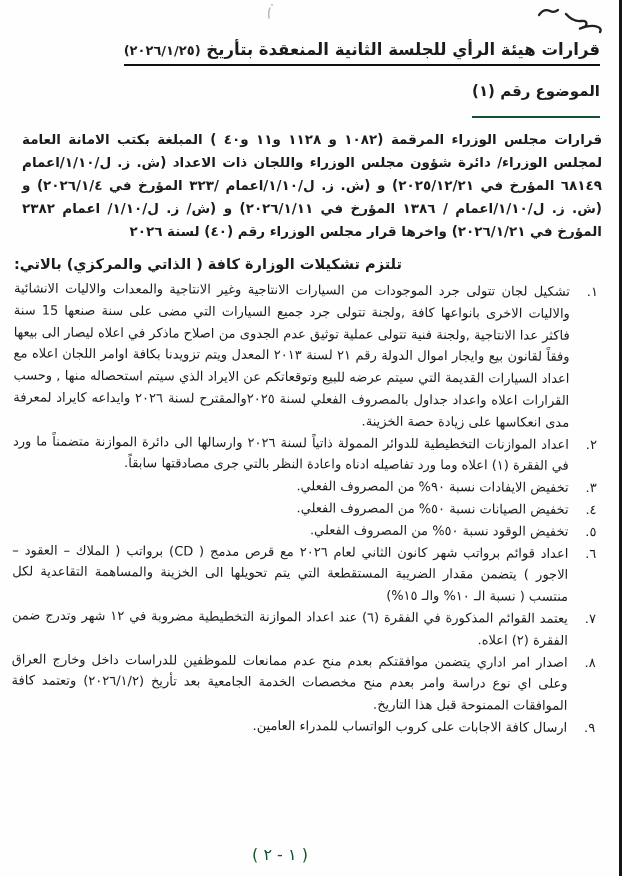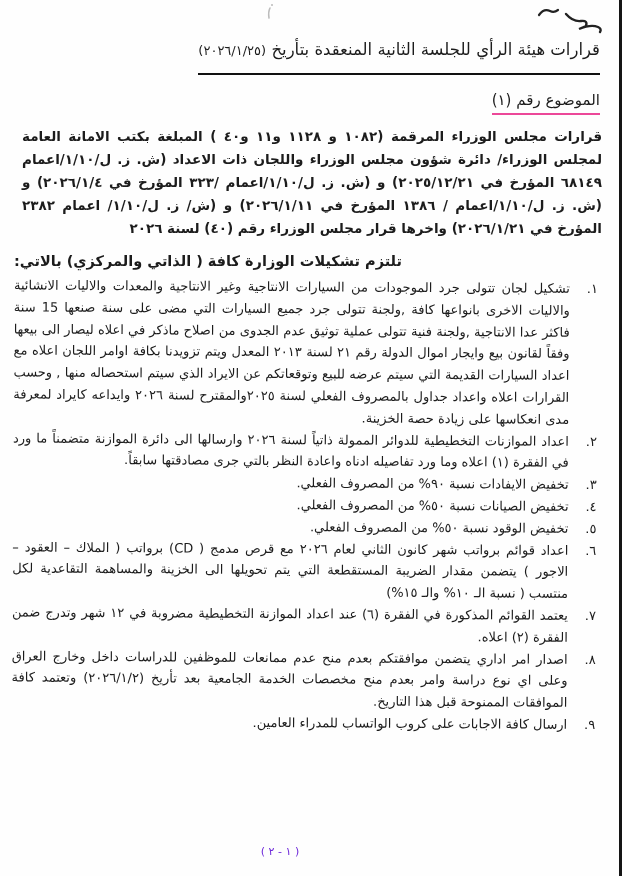--- a/index.html
+++ b/index.html
@@ -43,38 +43,38 @@
     right: 18px;
     left: 14px;
   }
   .title-wrap {
     text-align: right;
     margin: 0 4px 0 0;
   }
   .title-underline {
     display: inline-block;
     border-bottom: 2px solid #111;
-    padding-bottom: 12px;
-    font-weight: normal;
+    padding-bottom: 3px;
+    font-weight: bold;
     font-size: 16.5px;
     line-height: 1.25;
     white-space: nowrap;
   }
   .title-date {
     font-size: 13px;
   }
   .subject-wrap {
     text-align: right;
     margin: 15px 4px 0 0;
   }
   .subject-underline {
     display: inline-block;
-    border-bottom: 2px solid #ec4899;
-    padding-bottom: 4px;
-    font-weight: normal;
+    border-bottom: 2px solid #14532d;
+    padding-bottom: 16px;
+    font-weight: bold;
     font-size: 15px;
   }
   .intro {
     margin: 10px 2px 0 8px;
     font-weight: bold;
     font-size: 13.5px;
     line-height: 23px;
     text-align: justify;
     text-align-last: right;
   }
@@ -105,22 +105,22 @@
     text-align: justify;
     text-align-last: right;
   }
   .page-number {
     position: absolute;
     top: 845px;
     left: 235px;
     width: 90px;
     text-align: center;
     direction: rtl;
-    font-size: 11px;
-    color: #6d28d9;
+    font-size: 16px;
+    color: #14532d;
   }
 </style>
 </head>
 <body>
 
 <div class="page">
 
   <div class="scan-edge"></div>
 
   <svg class="mark-top-right" width="78" height="34" viewBox="0 0 78 34">

